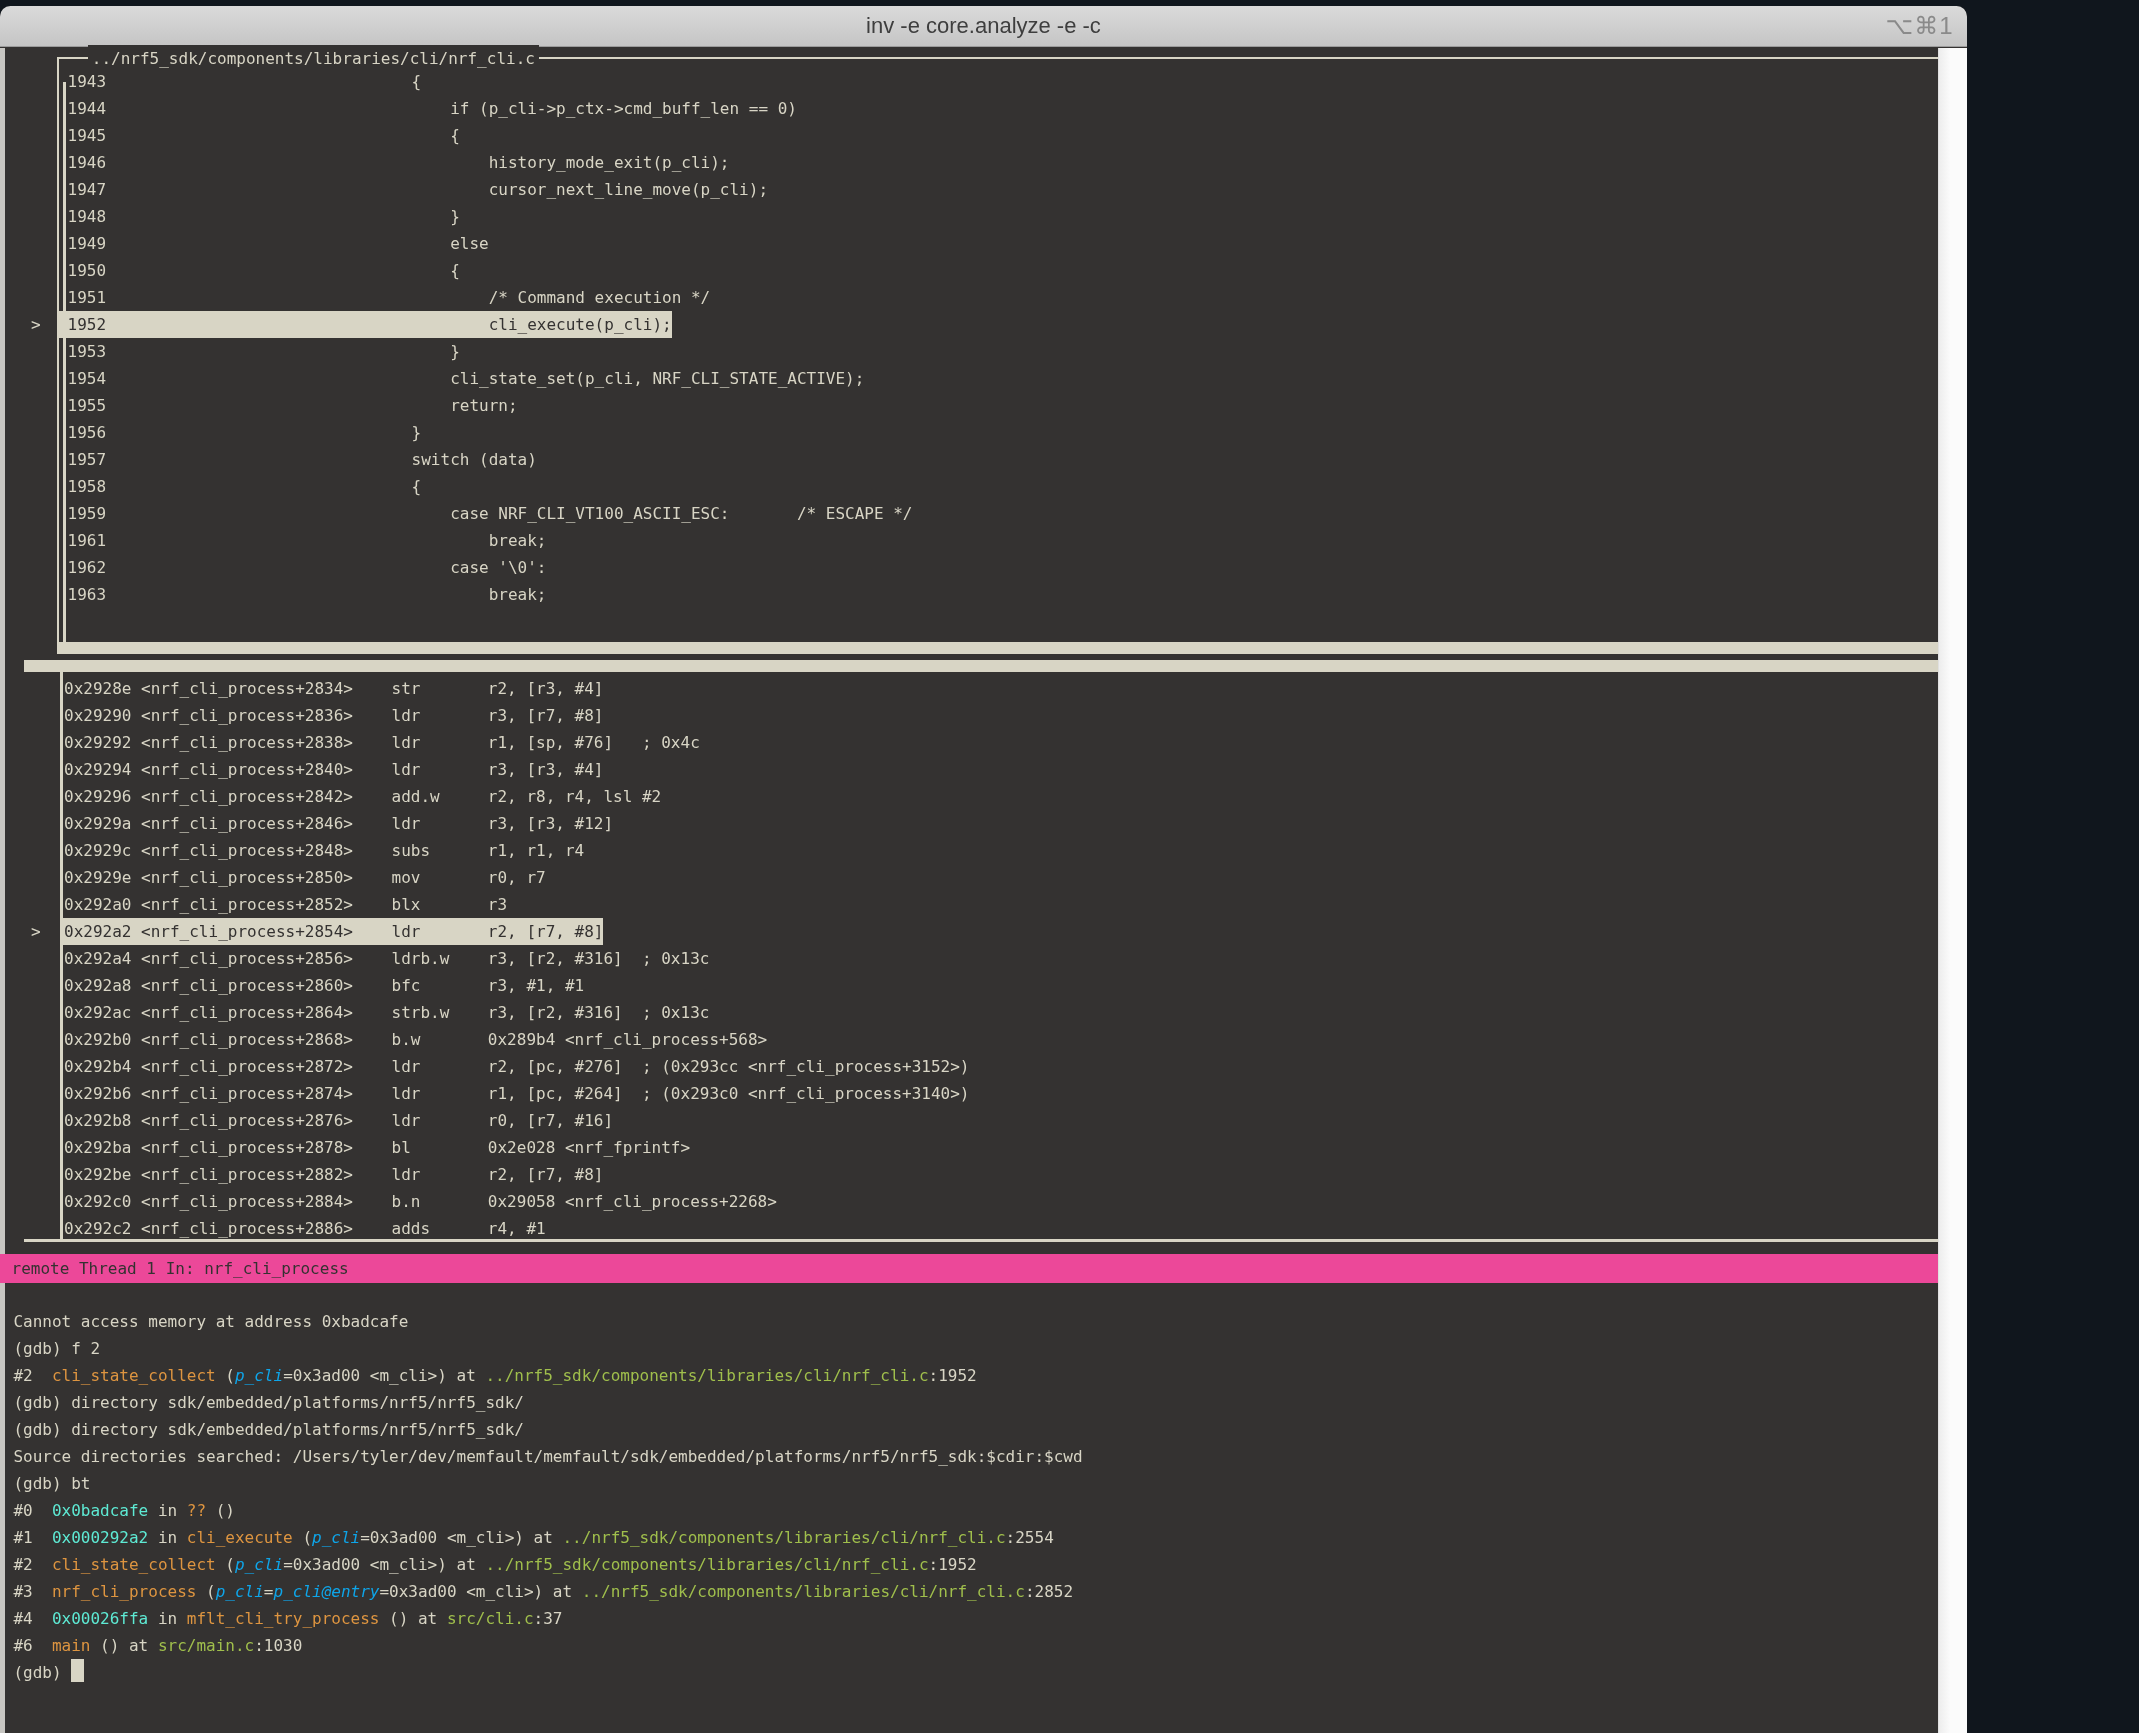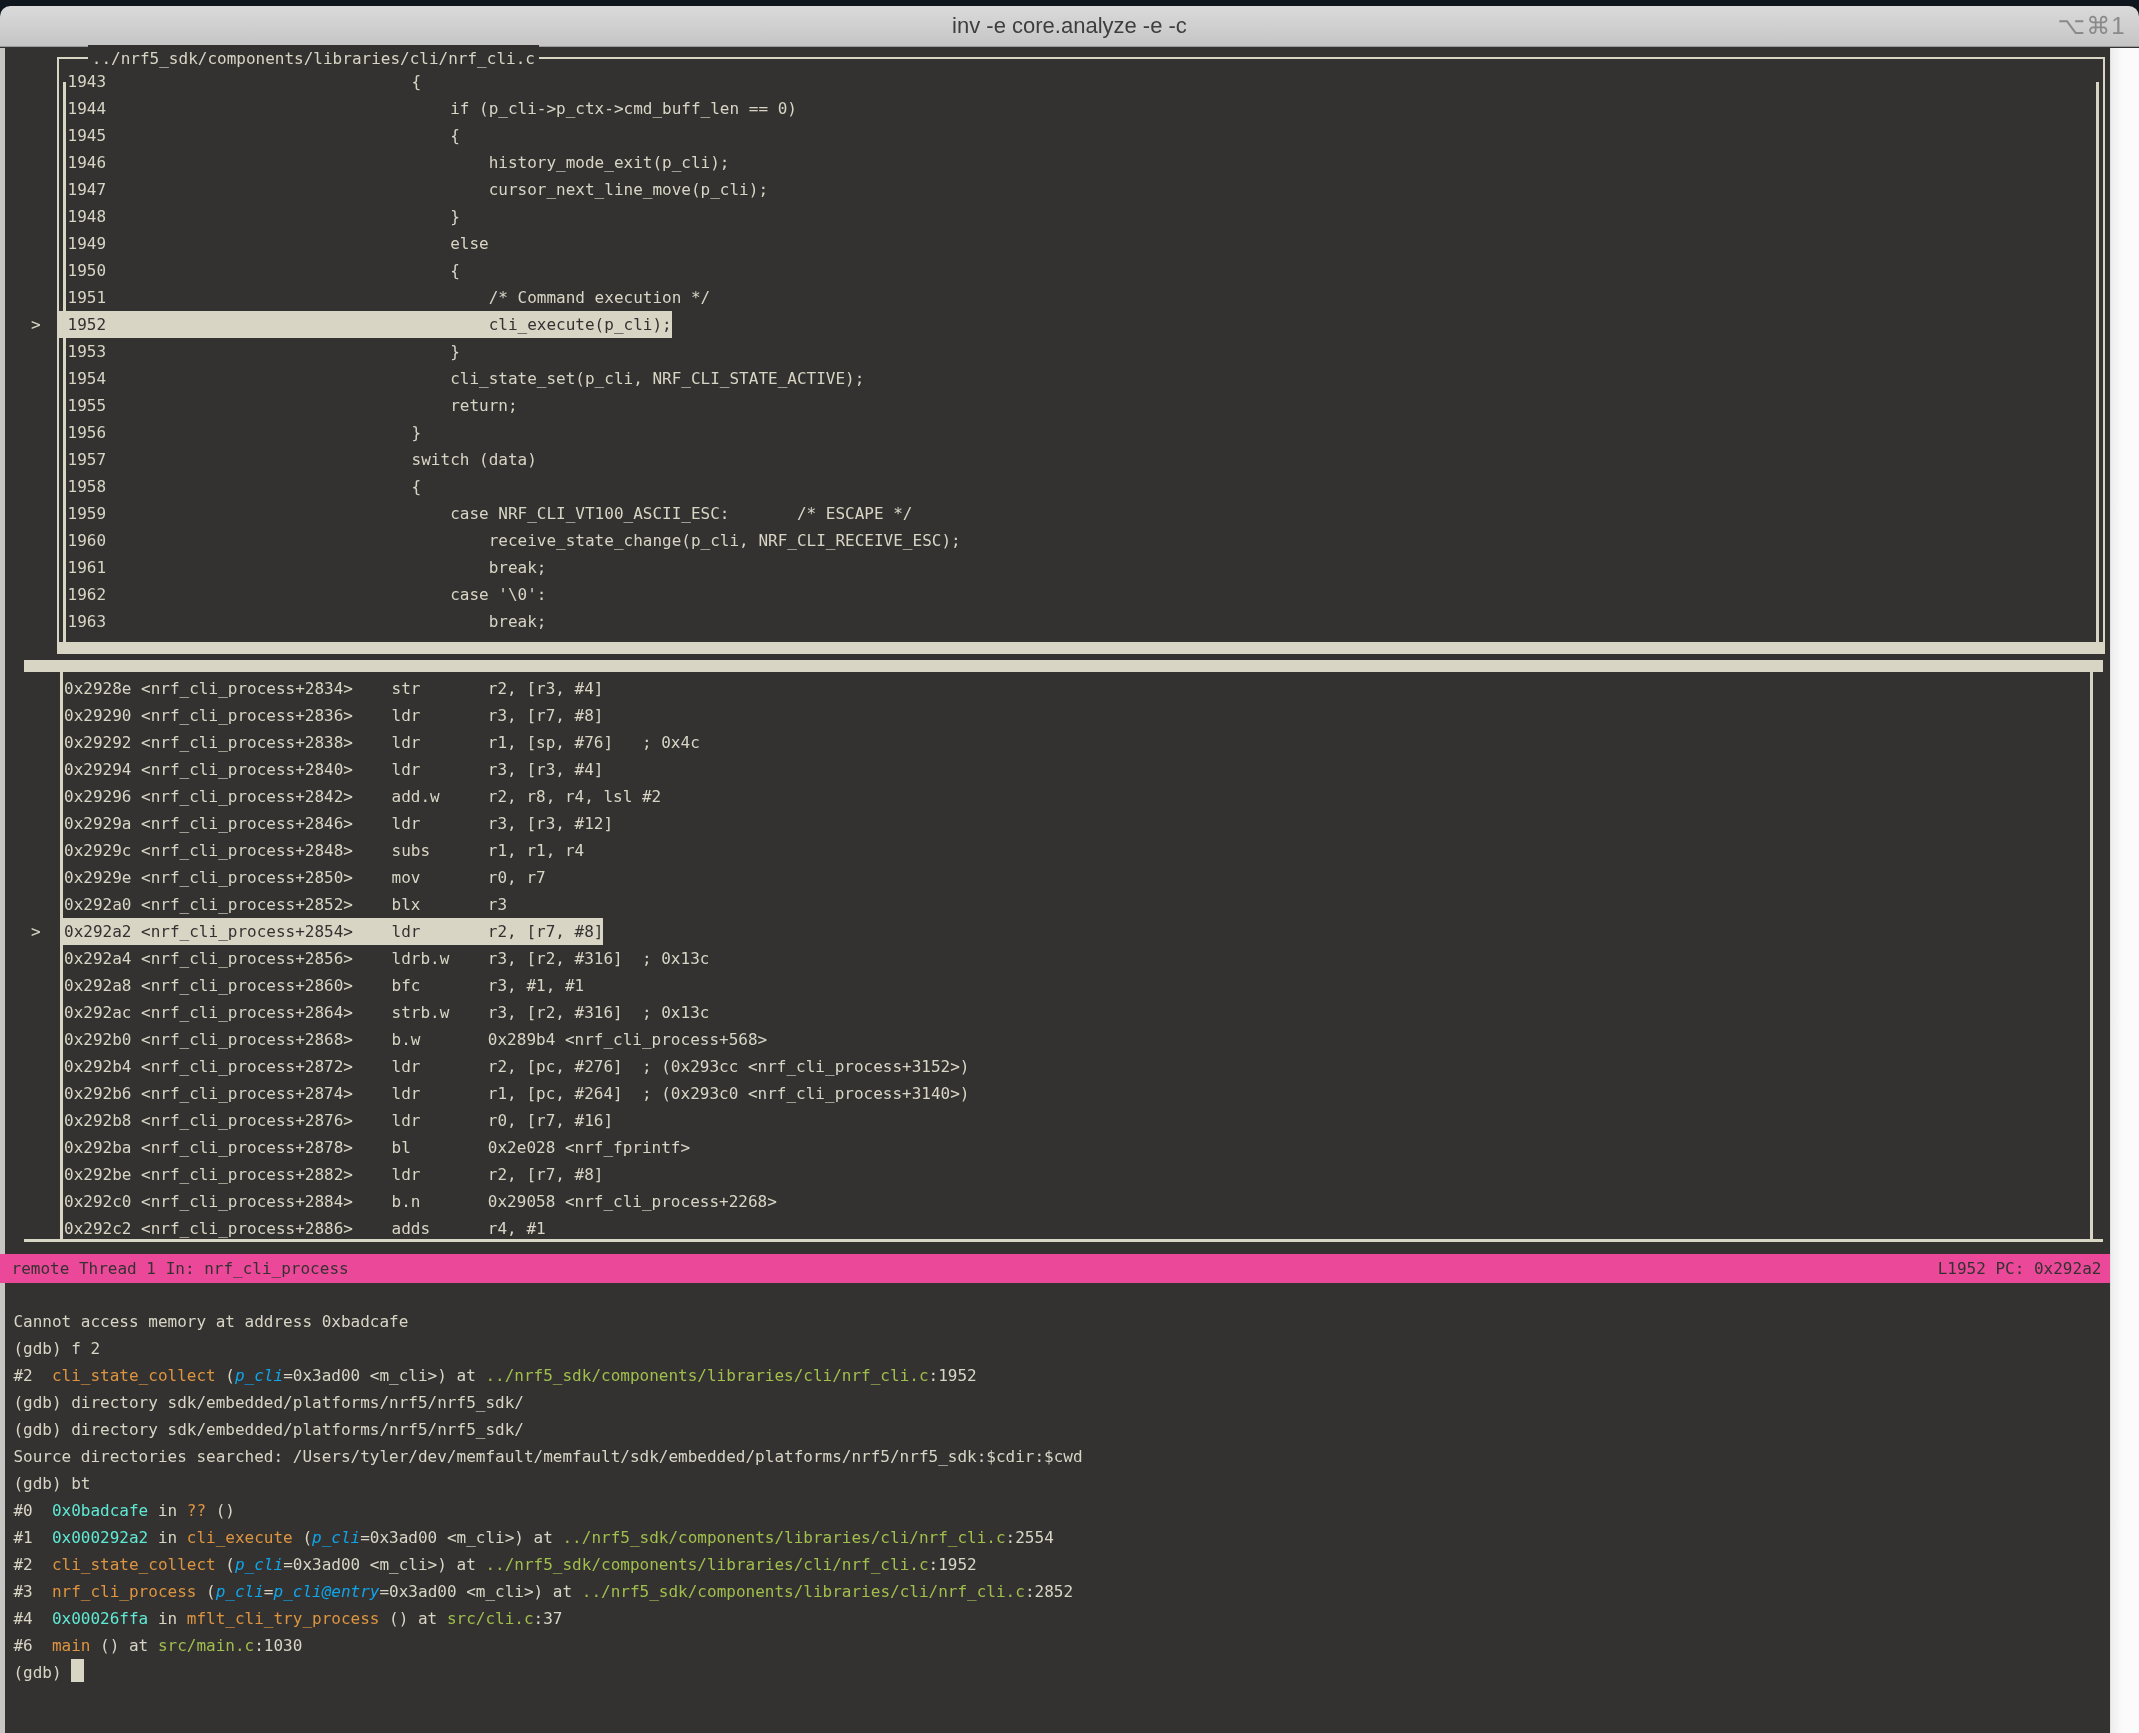--- a/index.html
+++ b/index.html
@@ -3,21 +3,21 @@
 <meta charset="utf-8">
 <style>
   * { box-sizing: border-box; }
   html,body { margin:0; padding:0; }
   body {
     width:2139px; height:1734px; overflow:hidden;
     background:#10161d;
     font-family:"DejaVu Sans Mono", monospace;
   }
   .window {
-    position:absolute; top:5.7px; left:0; width:2139px; height:1728px;
+    position:absolute; top:5.7px; left:0; width:1967px; height:1728px;
     border-radius:10.5px 10.5px 0 0; overflow:hidden; background:#343231;
   }
   .titlebar {
     position:relative; height:41px;
     background:linear-gradient(#dadada,#c5c5c5);
     border-bottom:1px solid #9b9b9b;
     text-align:center; font-family:"Liberation Sans", sans-serif;
     font-size:22px; line-height:40px; color:#3e3e3e;
   }
   .tb-shortcut {
@@ -168,24 +168,20 @@
             <span class="ln">1957</span>
             <span class="code">            switch (data)</span>
           </div>
           <div class="src-row">
             <span class="ln">1958</span>
             <span class="code">            {</span>
           </div>
           <div class="src-row">
             <span class="ln">1959</span>
             <span class="code">                case NRF_CLI_VT100_ASCII_ESC:       /* ESCAPE */</span>
-          </div>
-          <div class="src-row">
-            <span class="ln">1960</span>
-            <span class="code">                    receive_state_change(p_cli, NRF_CLI_RECEIVE_ESC);</span>
           </div>
           <div class="src-row">
             <span class="ln">1961</span>
             <span class="code">                    break;</span>
           </div>
           <div class="src-row">
             <span class="ln">1962</span>
             <span class="code">                case '\0':</span>
           </div>
           <div class="src-row">

